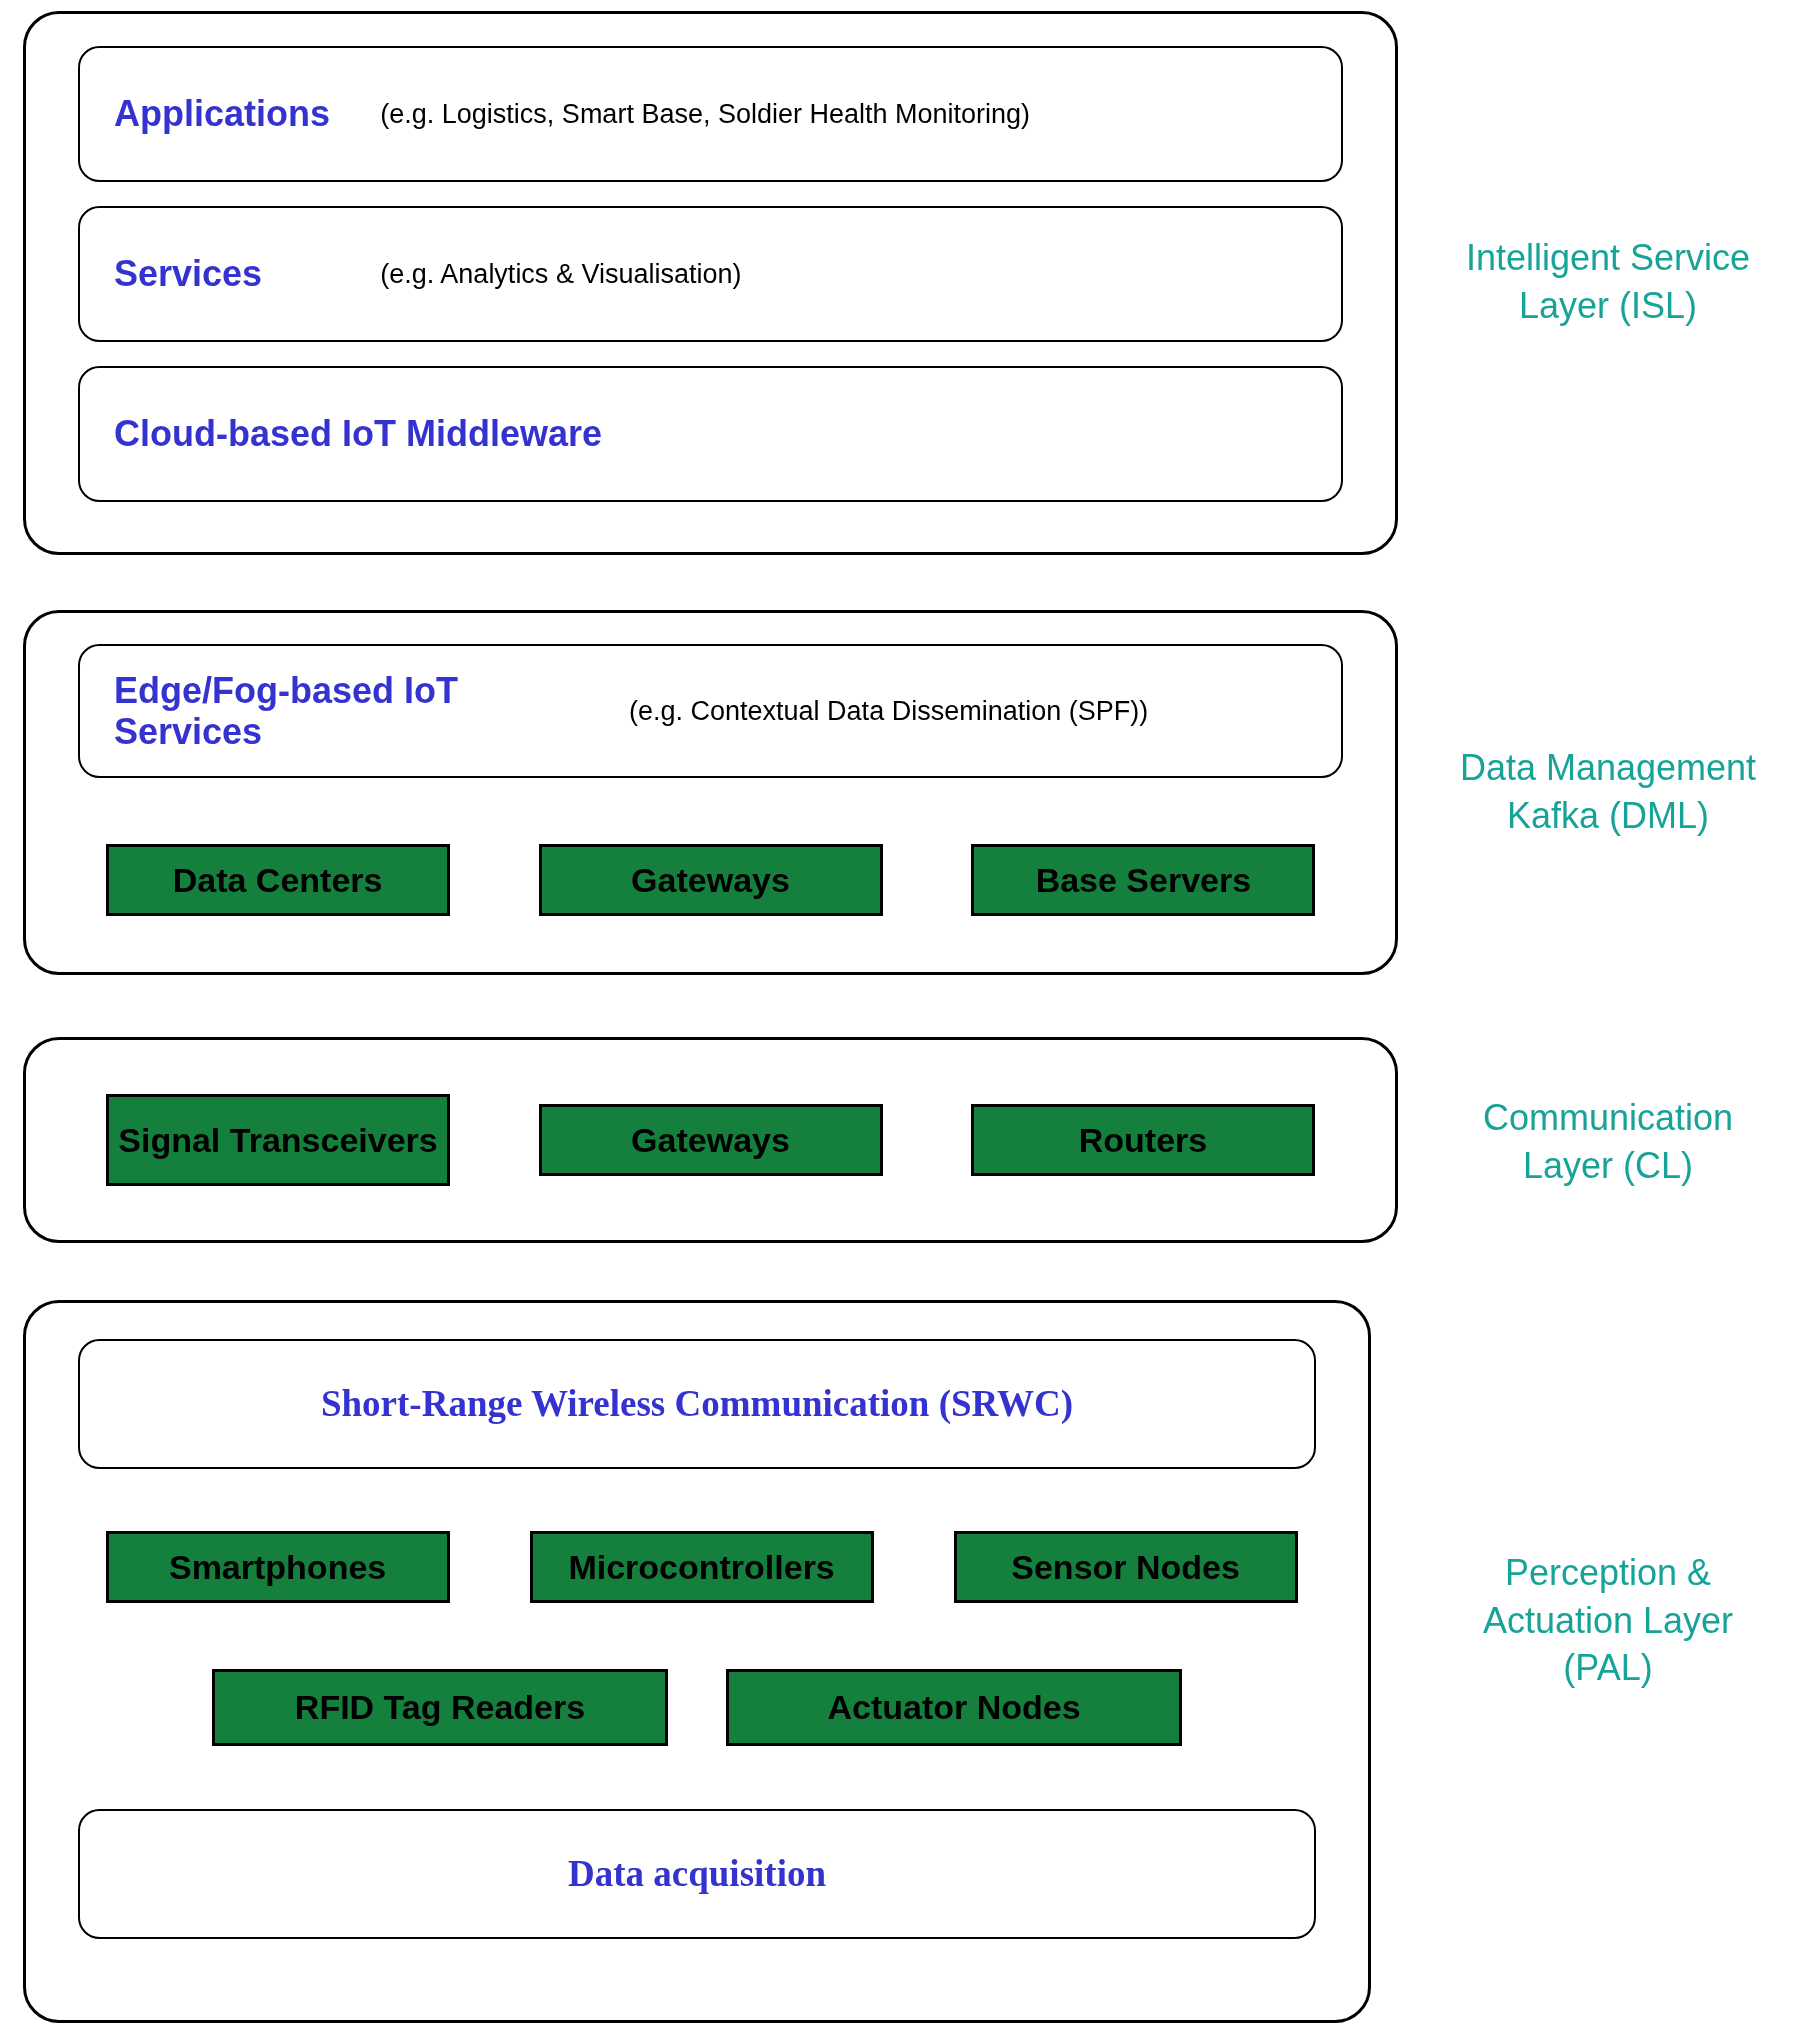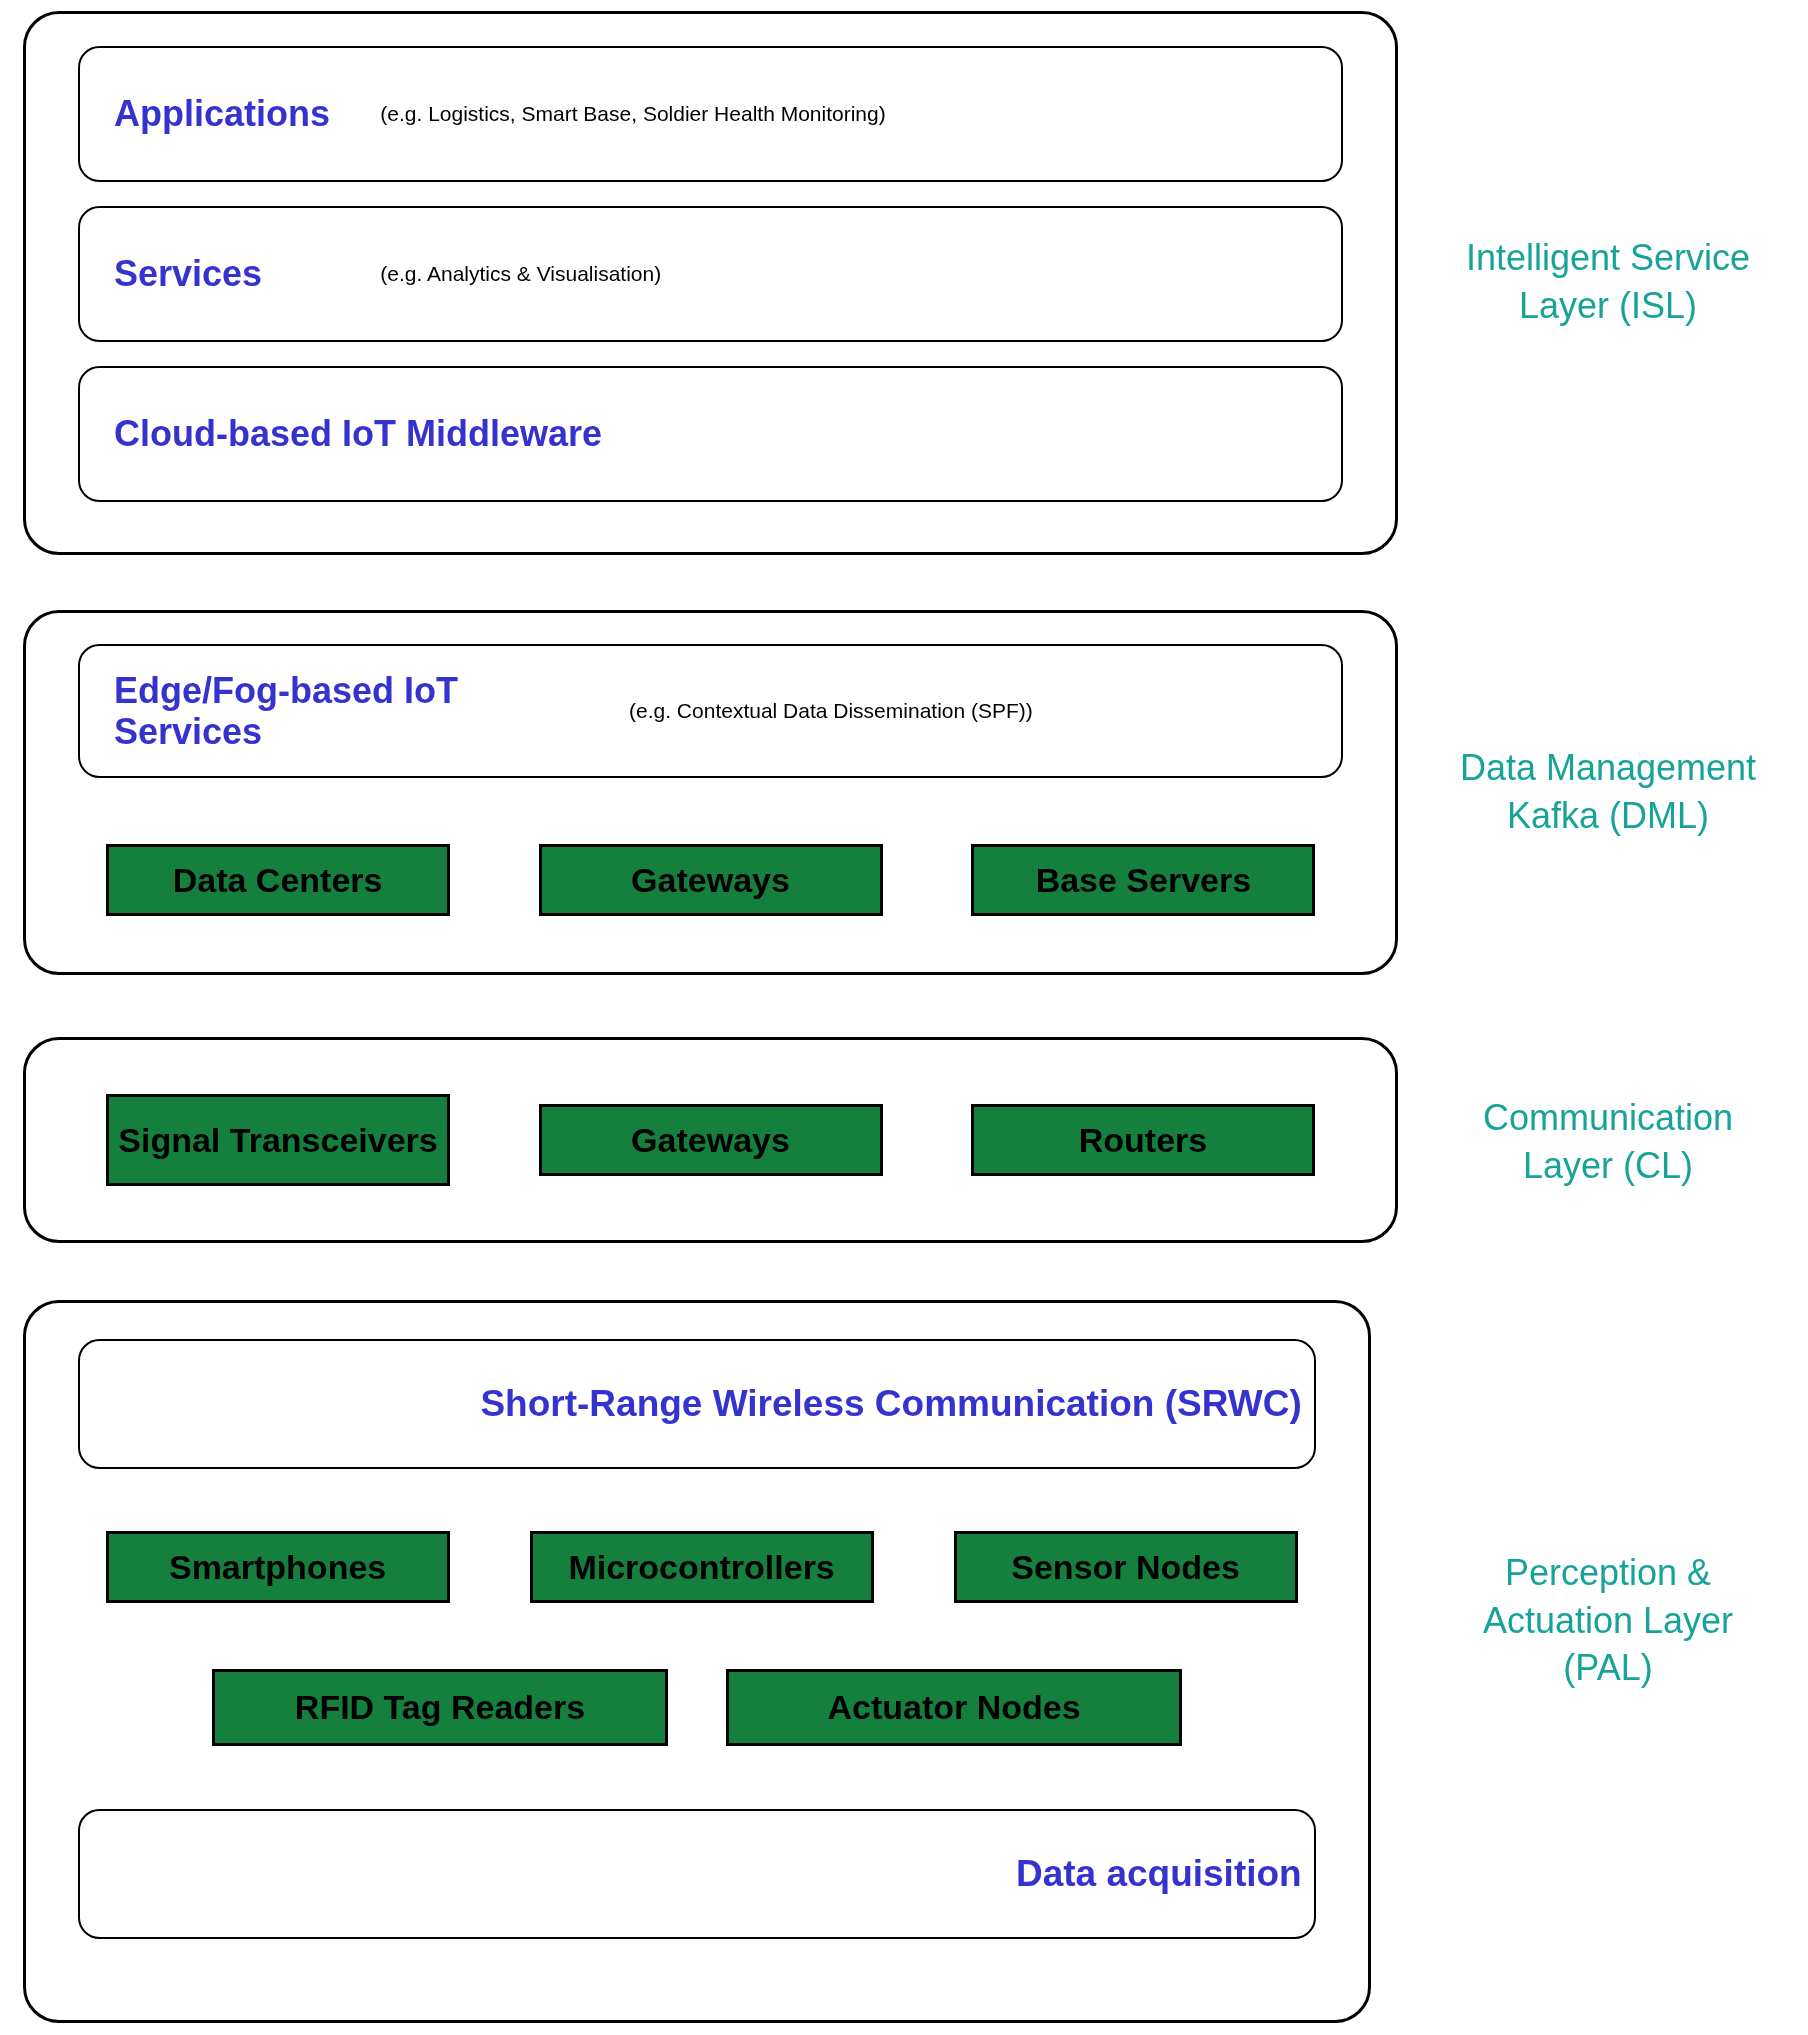--- a/index.html
+++ b/index.html
@@ -18,27 +18,27 @@
   .cl  { top: 1037px; width: 1375px; height: 206px; display: flex; align-items: center; padding: 0 80px; }
   .pal { top: 1300px; width: 1348px; height: 723px; padding: 36px 52px 0; }
 
   
   .rbox {
     border: 2.5px solid #000; border-radius: 21.4px; background: #ffffff;
     display: flex; align-items: center; padding: 0 24.5px 0 34px; flex: none;
   }
   .isl .rbox { height: 136px; }
   .edge-box { height: 134px; }
-  .center-box { height: 130px; justify-content: flex-end; padding: 0 12.3px; text-align: center; }
+  .center-box { height: 130px; justify-content: center; padding: 0 12.3px; text-align: center; font-family: Liberation Serif, serif; }
 
   .blue-title { color: #3533cf; font-weight: bold; font-size: 36px; line-height: 1.15; }
   .colw { flex: none; min-width: 251px; }
   .edge-title { flex: none; width: 423px; }
   .center-box .blue-title { font-size: 37px; }
-  .desc { color: #000; font-size: 21px; margin-left: 15.3px; }
+  .desc { color: #000; font-size: 27px; margin-left: 15.3px; }
   .edge-desc { margin-left: 92px; }
 
   
   .node-row { display: flex; }
   .dml .node-row { margin: 66px 27.6px 0 27.6px; justify-content: space-between; }
   .cl .node-row { width: 100%; justify-content: space-between; align-items: center; }
   .pal .row1 { margin: 62px 18.4px 0 27.6px; justify-content: space-between; }
   .pal .row2 { margin: 66px 0 0 0; justify-content: center; gap: 58px; }
   .pal .data-acq { margin-top: 63px; }
 

